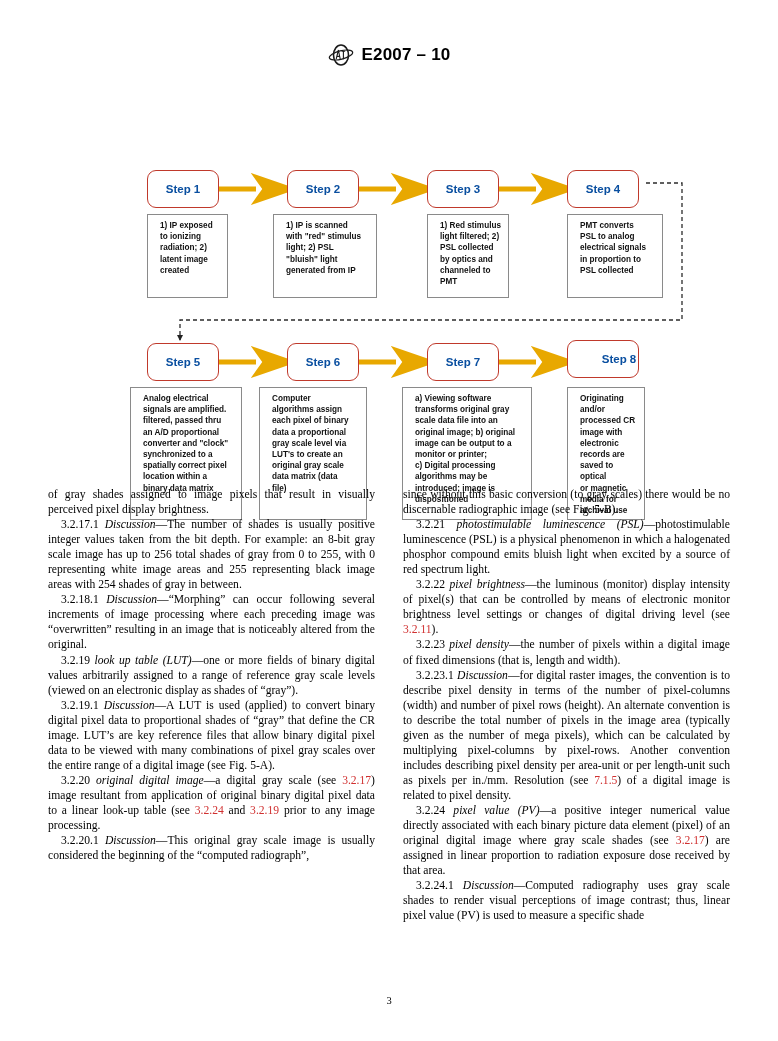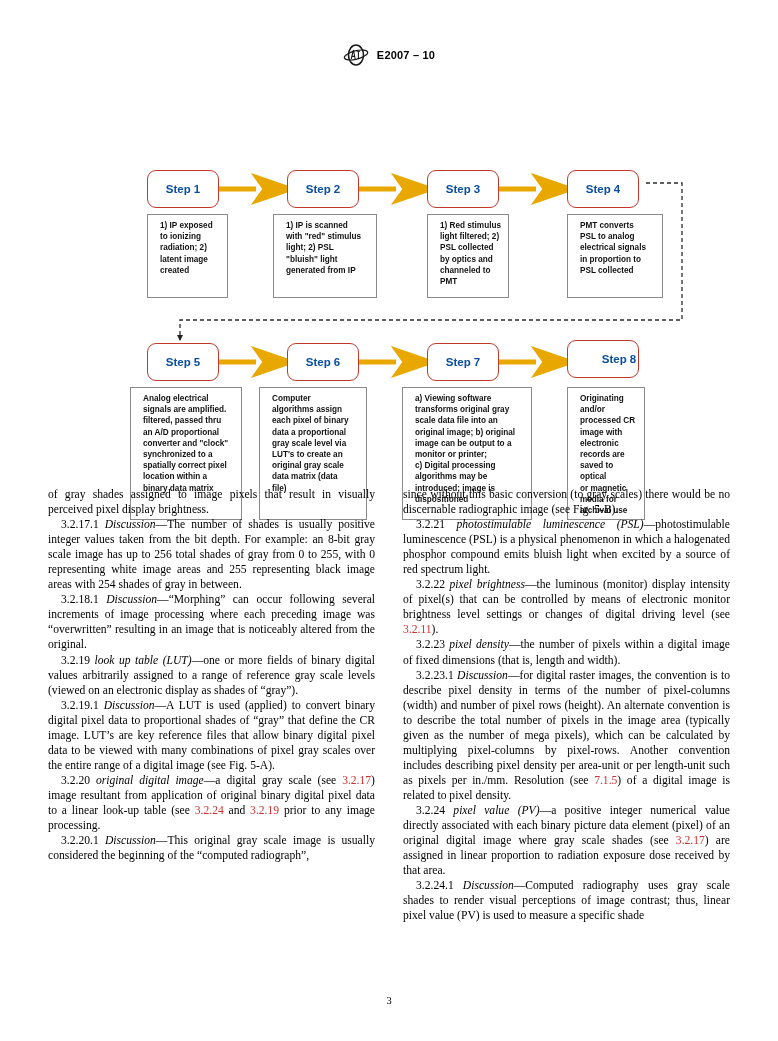--- a/index.html
+++ b/index.html
@@ -15,21 +15,21 @@
   .page-header{
     position:absolute;top:44px;left:0;width:778px;
     display:flex;align-items:center;justify-content:center;gap:8px;
   }
   .astm-logo{
     width:26px;height:22px;position:relative;display:block;
   }
   .astm-logo svg{display:block;}
   .std-designation{
     font-family:"Liberation Sans", sans-serif;
-    font-weight:bold;font-size:11px;letter-spacing:.2px;
+    font-weight:bold;font-size:17px;letter-spacing:.2px;
   }
 
   
   .figure-wrap{
     position:absolute;left:0;top:82px;width:778px;height:390px;
   }
   .figure-canvas{position:absolute;left:0;top:0;width:778px;height:390px;margin-left:16px;}
   .fig-svg{position:absolute;left:0;top:0;}
 
   .step-box{

